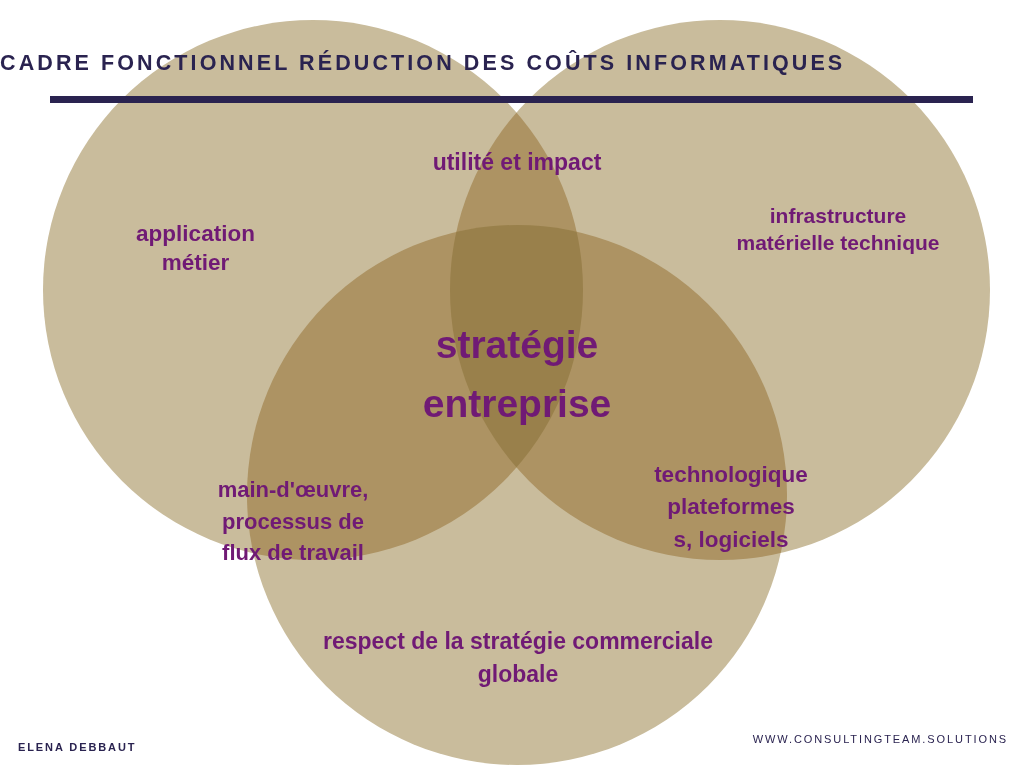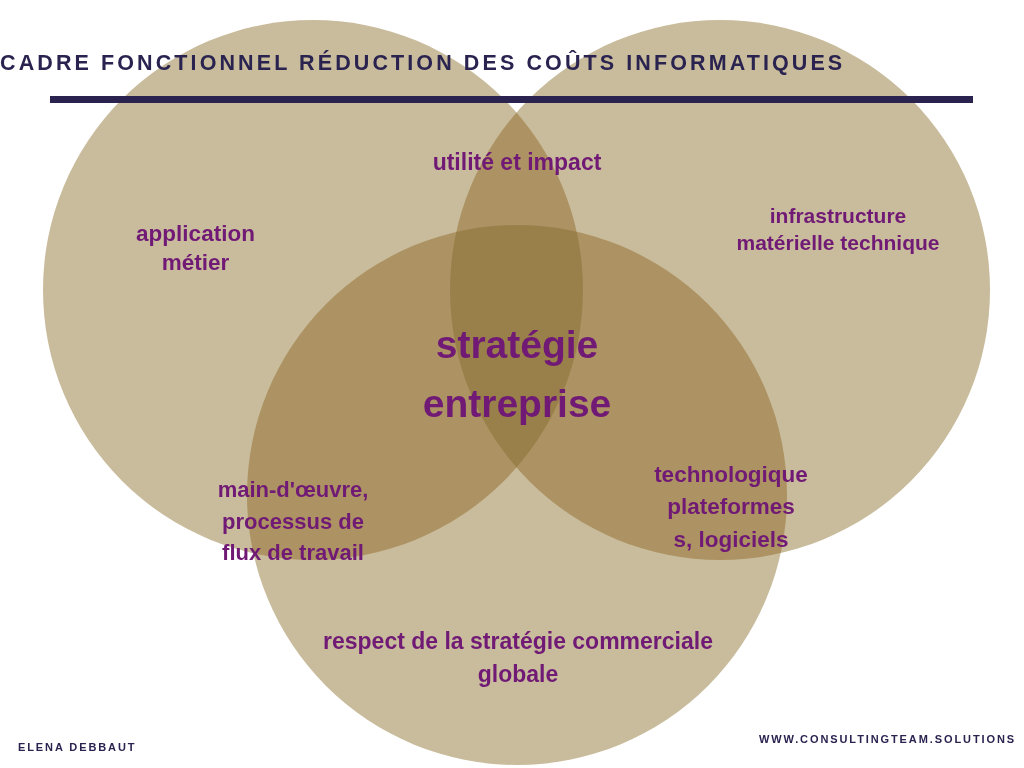--- a/index.html
+++ b/index.html
@@ -128,24 +128,24 @@
     left: 18px;
     top: 17px;
     font-size: 11px;
     font-weight: bold;
     letter-spacing: 1.9px;
     color: #2a2350;
     white-space: nowrap;
   }
   #footer-site {
     position: absolute;
-    right: 8px;
+    right: 16px;
     top: 9px;
     font-size: 11px;
-    font-weight: bold;
+    font-weight: normal;
     letter-spacing: 1.9px;
     color: #2a2350;
     white-space: nowrap;
   }
 </style>
 </head>
 <body>
 
 <div id="canvas">
 

